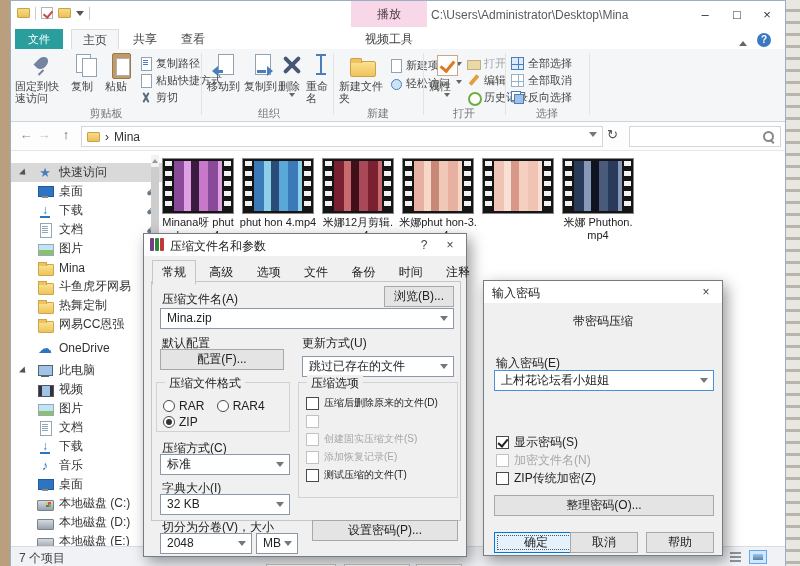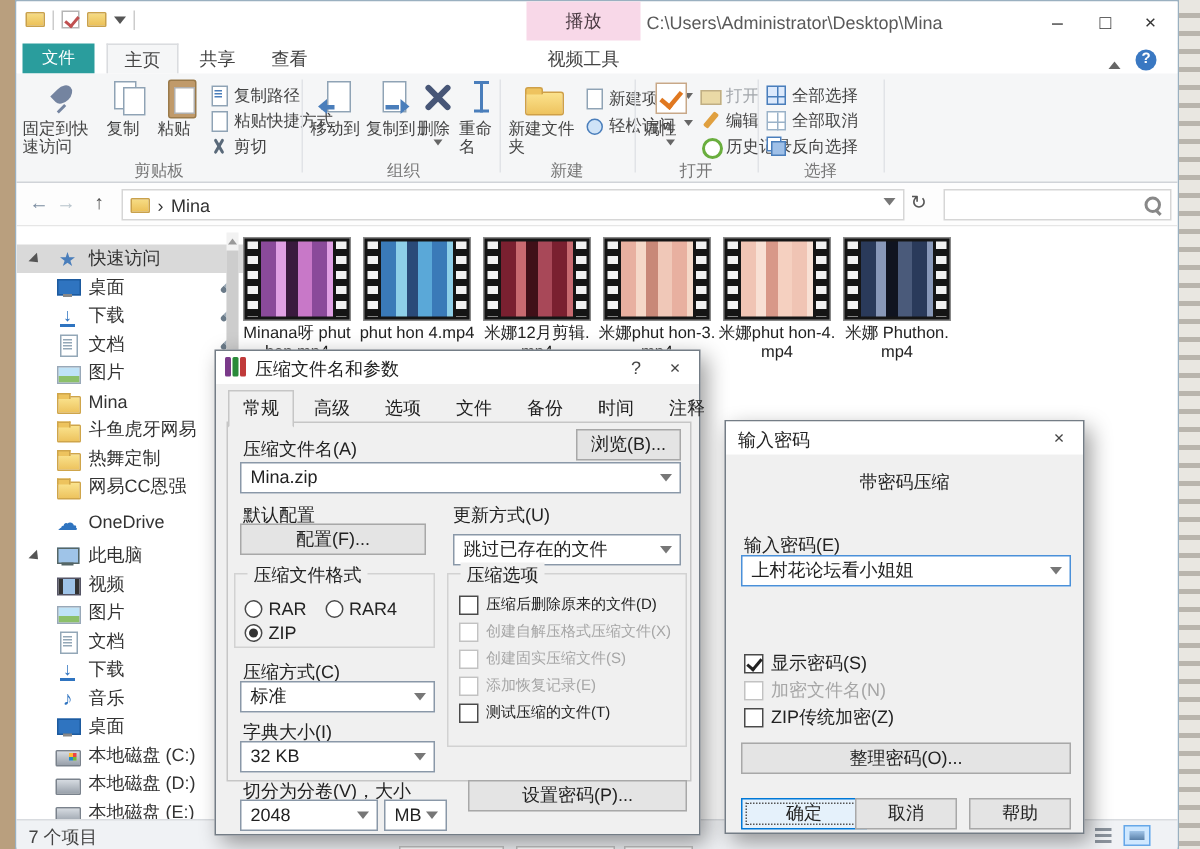--- a/index.html
+++ b/index.html
@@ -458,21 +458,20 @@
             </div>
             <div class="fname">米娜phut hon-3.mp4</div>
           </div>
 
           <div class="file">
             <div class="thumb">
               <i class="holes hl"></i>
               <i class="img" style="--c0: #f0c4b4; --c1: #f8e0d4; --c2: #d89888; --c3: #f5d0c0;"></i>
               <i class="holes hr"></i>
             </div>
-            <div class="fname">米娜phut hon-4.mp4</div>
           </div>
 
 
           <div class="file">
             <div class="thumb">
               <i class="holes hl"></i>
               <i class="img" style="--c0: #2a3a5a; --c1: #8898b8; --c2: #101420; --c3: #4a5a7a;"></i>
               <i class="holes hr"></i>
             </div>
             <div class="fname">米娜 Phuthon.mp4</div>
@@ -553,21 +552,20 @@
       <span class="glab">压缩选项</span>
       <div class="optcol rops" style="position:absolute;left:7px;top:12px">
 
           <div class="cbrow">
             <i class="cb"></i>
             <span>压缩后删除原来的文件(D)</span>
           </div>
 
           <div class="cbrow disabled">
             <i class="cb"></i>
-            <span>创建自解压格式压缩文件(X)</span>
           </div>
 
           <div class="cbrow disabled">
             <i class="cb"></i>
             <span>创建固实压缩文件(S)</span>
           </div>
 
           <div class="cbrow disabled">
             <i class="cb"></i>
             <span>添加恢复记录(E)</span>

